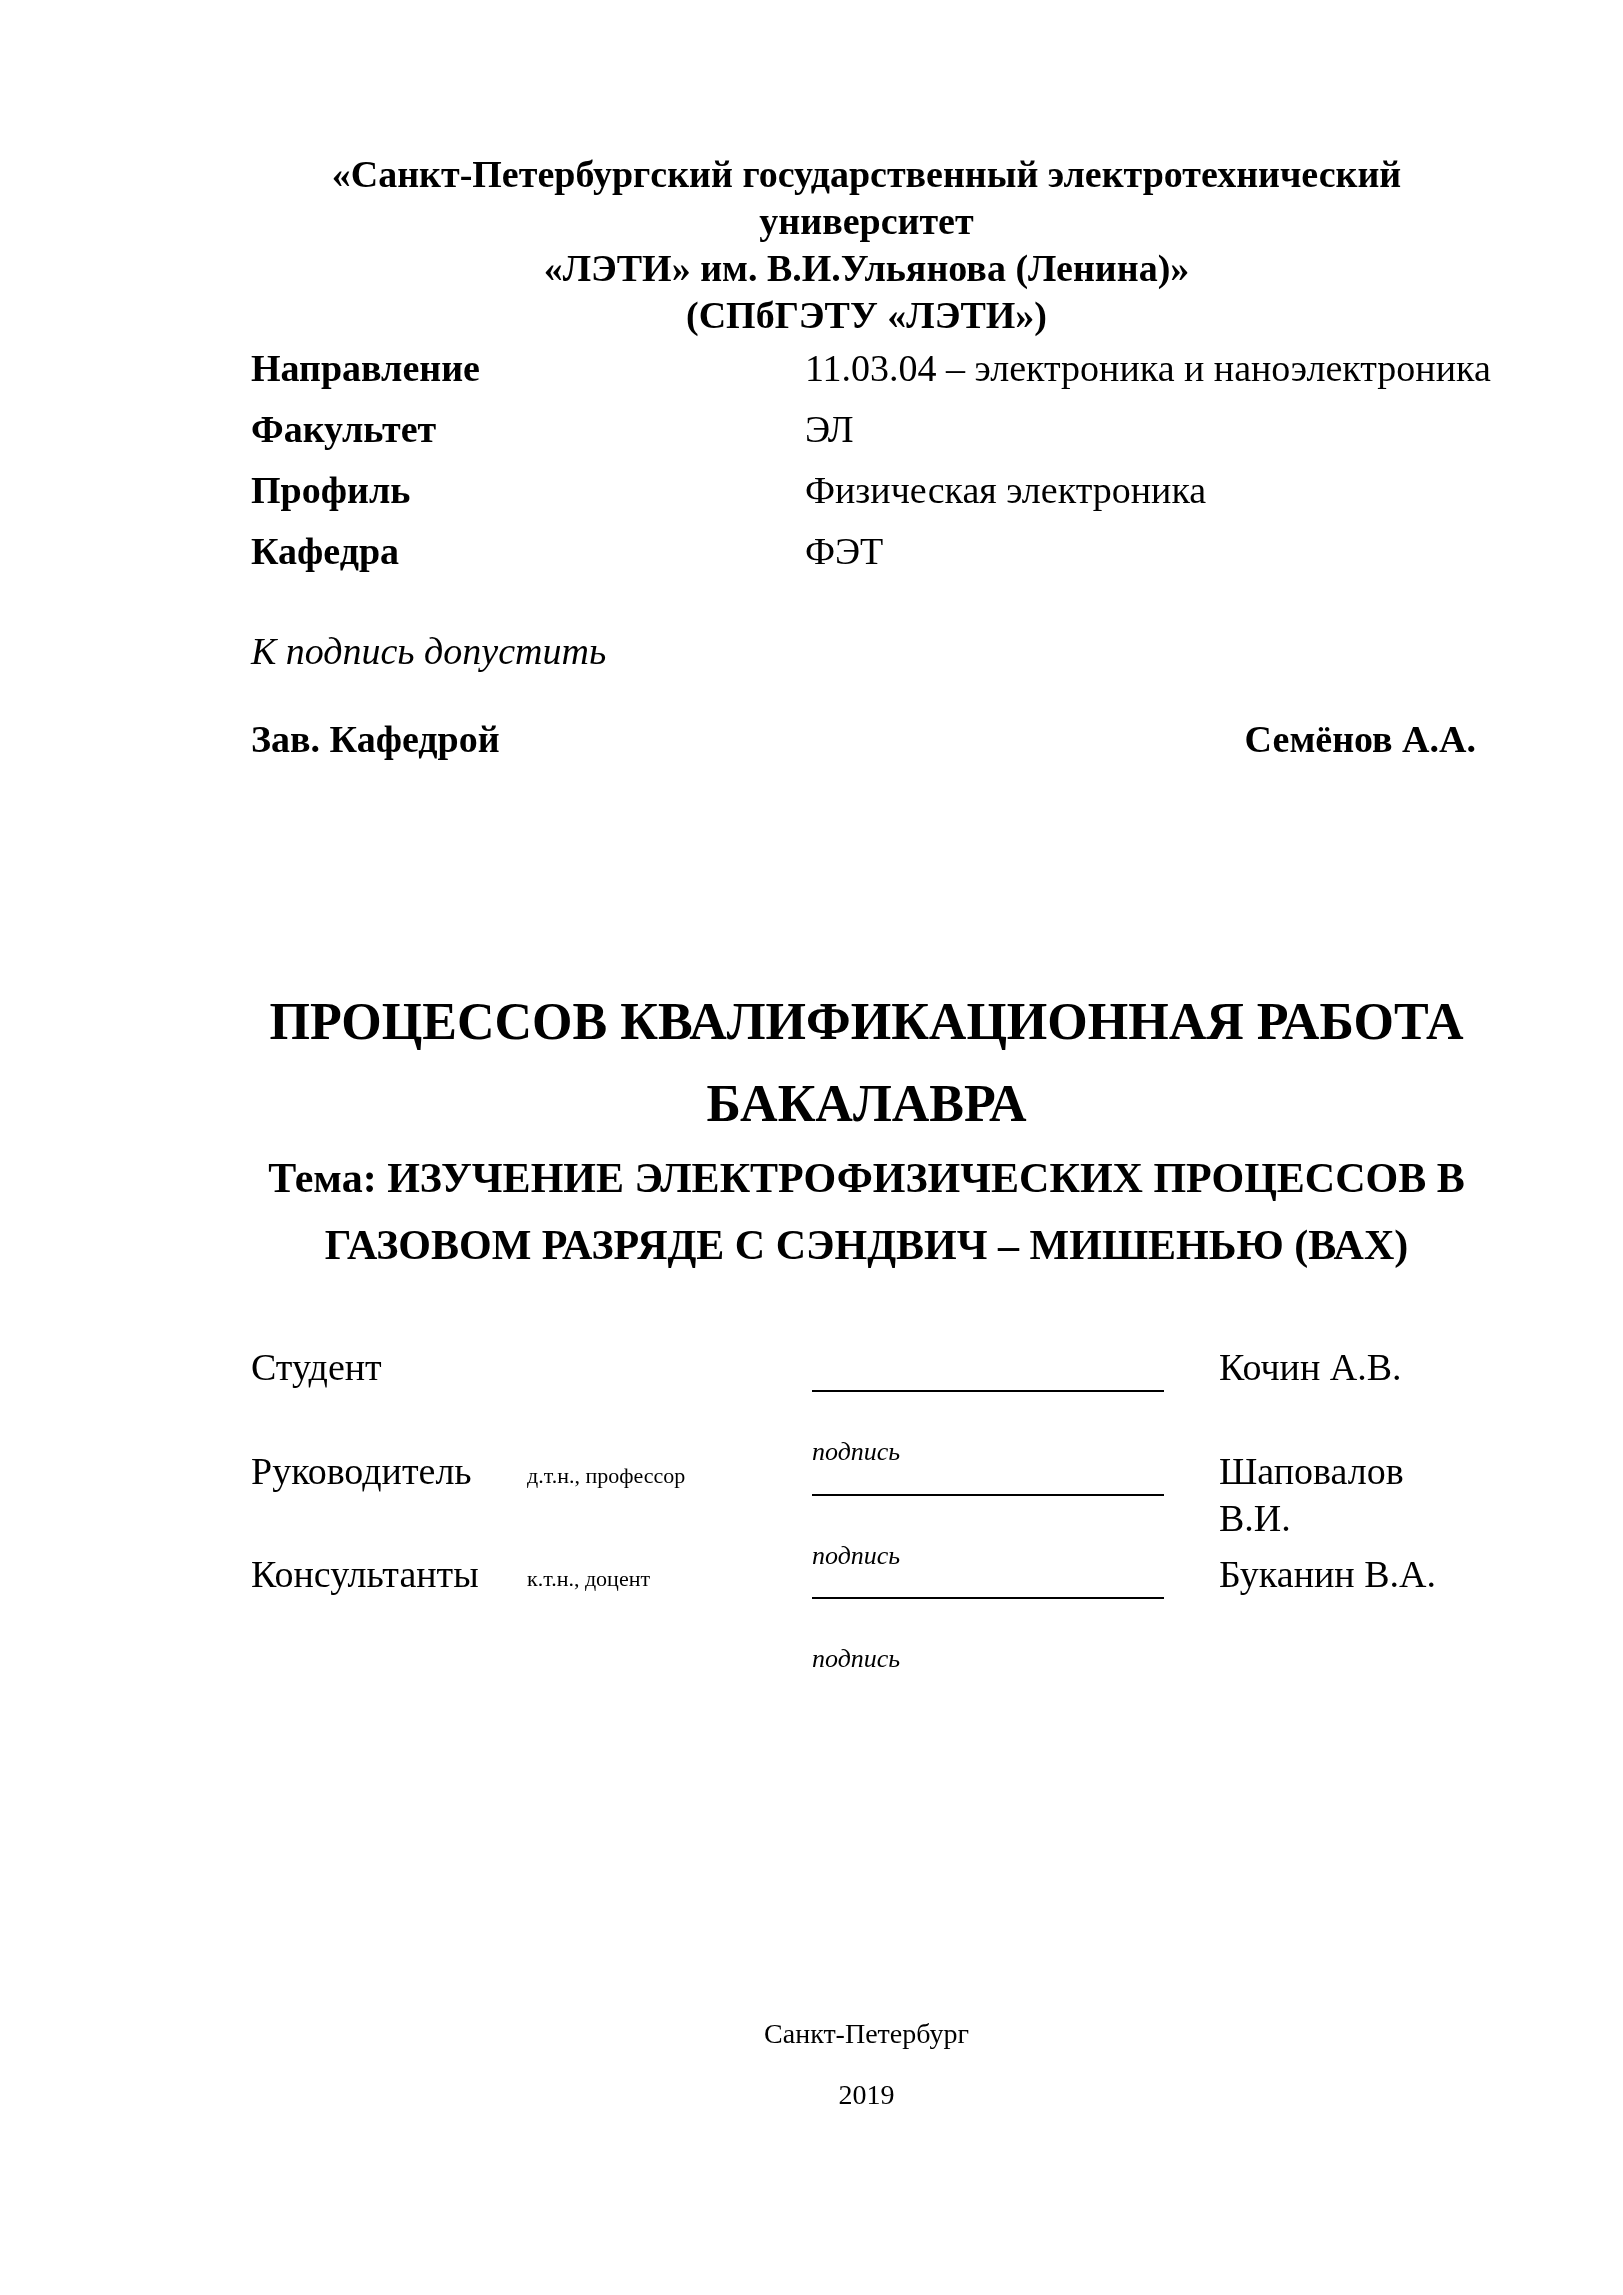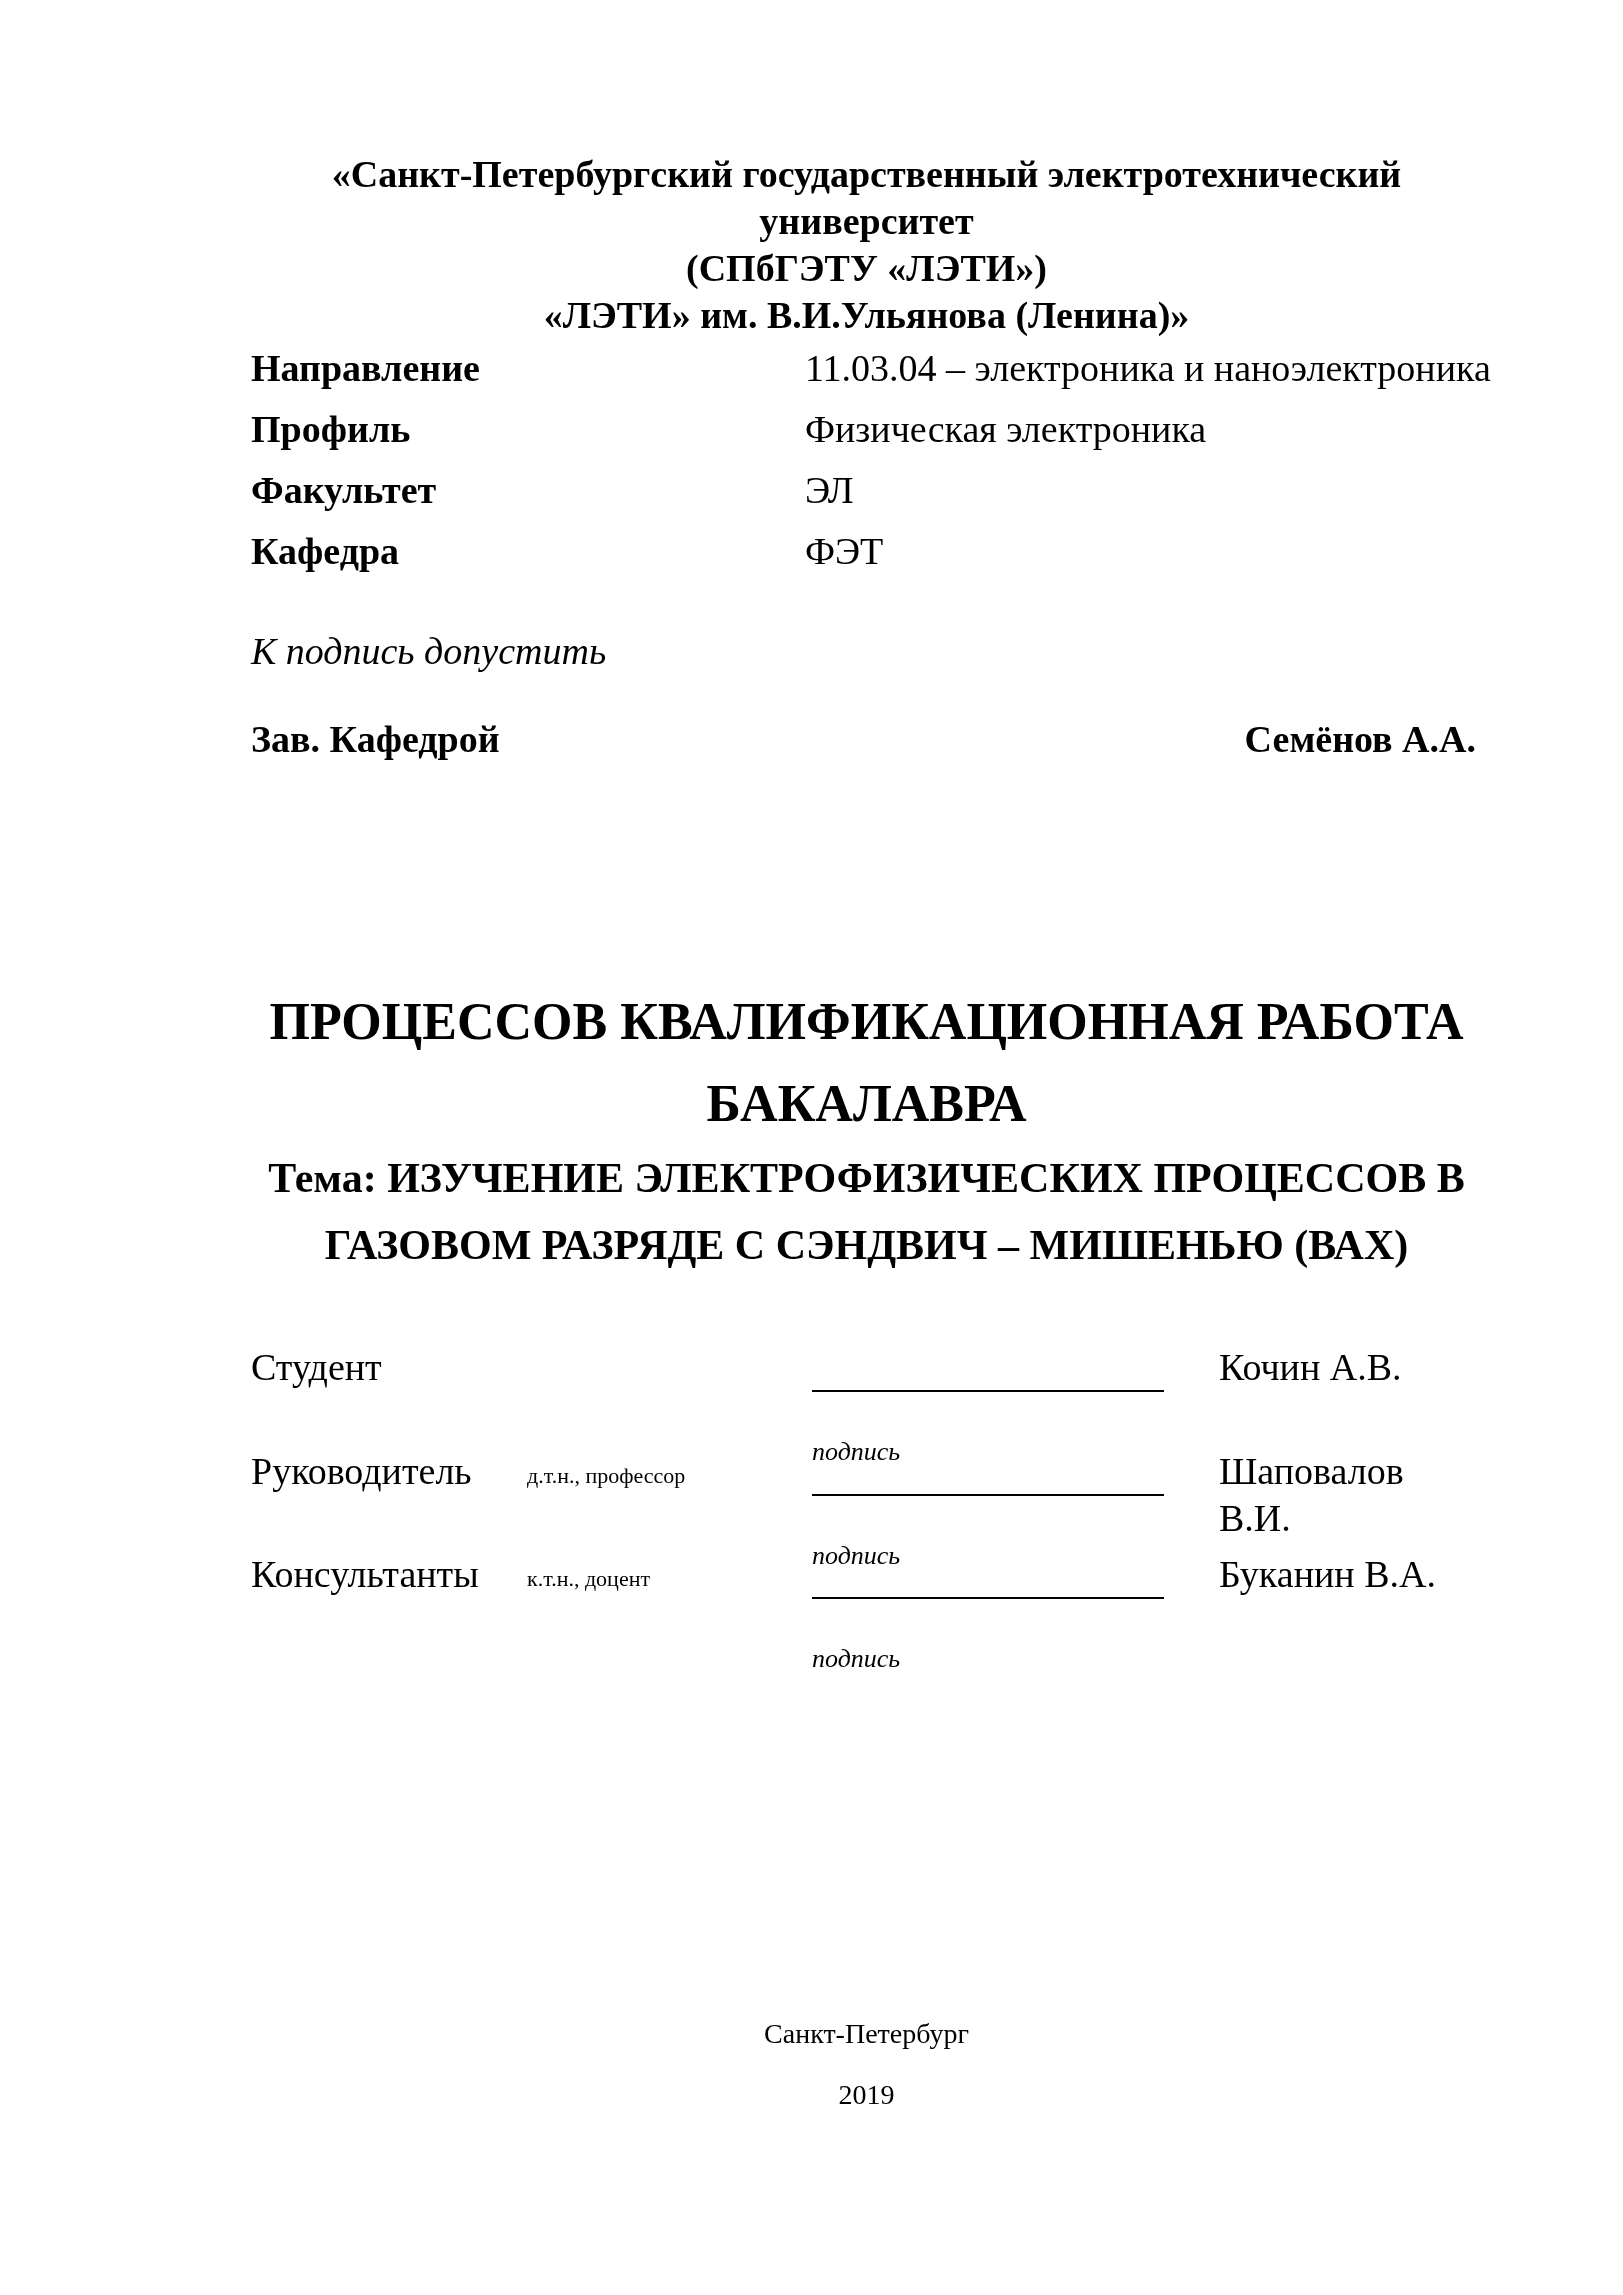--- a/index.html
+++ b/index.html
@@ -148,33 +148,33 @@
     line-height: 61px;
   }
 </style>
 </head>
 <body>
 
 <div class="page">
 
   <header class="uni-header">
     <div>«Санкт-Петербургский государственный электротехнический университет</div>
+    <div>«ЛЭТИ» им. В.И.Ульянова (Ленина)»</div>
     <div>(СПбГЭТУ «ЛЭТИ»)</div>
-    <div>«ЛЭТИ» им. В.И.Ульянова (Ленина)»</div>
   </header>
 
   <section class="info">
     <div class="info-row">
       <span class="info-label">Направление</span><span class="info-value">11.03.04 – электроника и наноэлектроника</span>
     </div>
     <div class="info-row">
+      <span class="info-label">Факультет</span><span class="info-value">ЭЛ</span>
+    </div>
+    <div class="info-row">
       <span class="info-label">Профиль</span><span class="info-value">Физическая электроника</span>
-    </div>
-    <div class="info-row">
-      <span class="info-label">Факультет</span><span class="info-value">ЭЛ</span>
     </div>
     <div class="info-row">
       <span class="info-label">Кафедра</span><span class="info-value">ФЭТ</span>
     </div>
   </section>
 
   <div class="permit">К подпись допустить</div>
 
   <div class="head-row">
     <span>Зав. Кафедрой</span>

